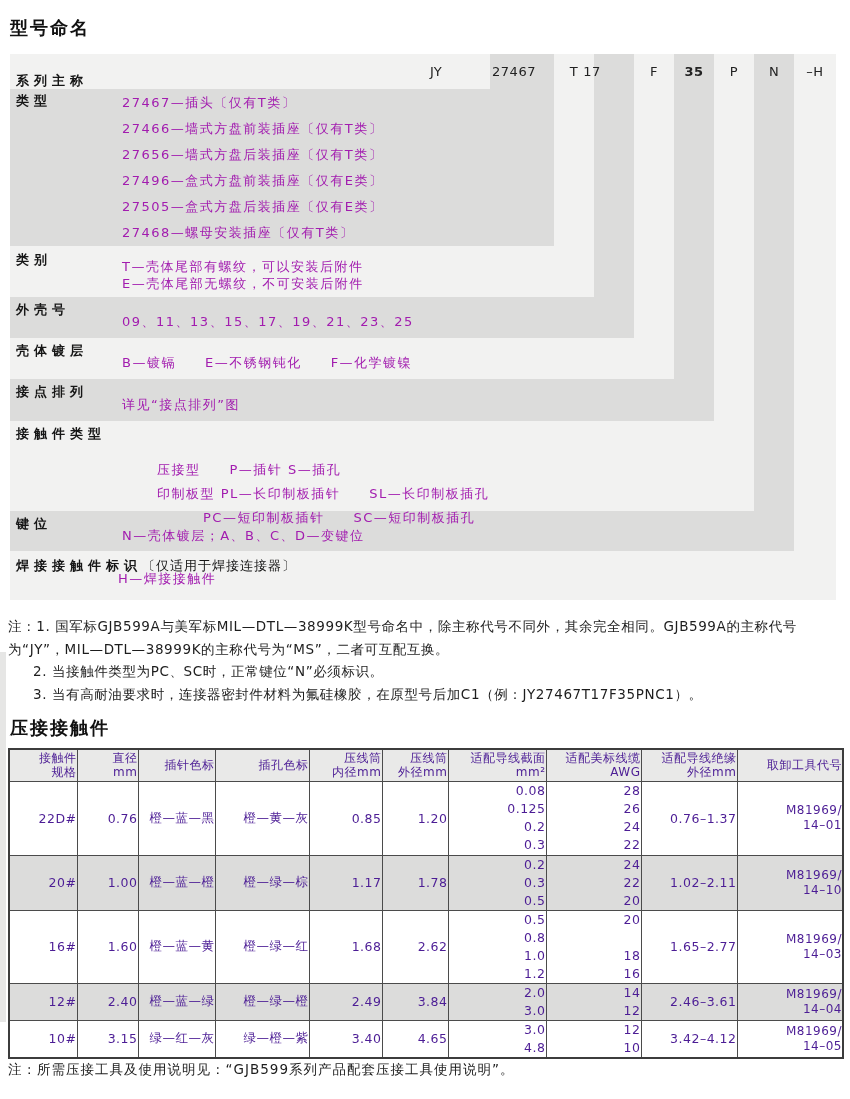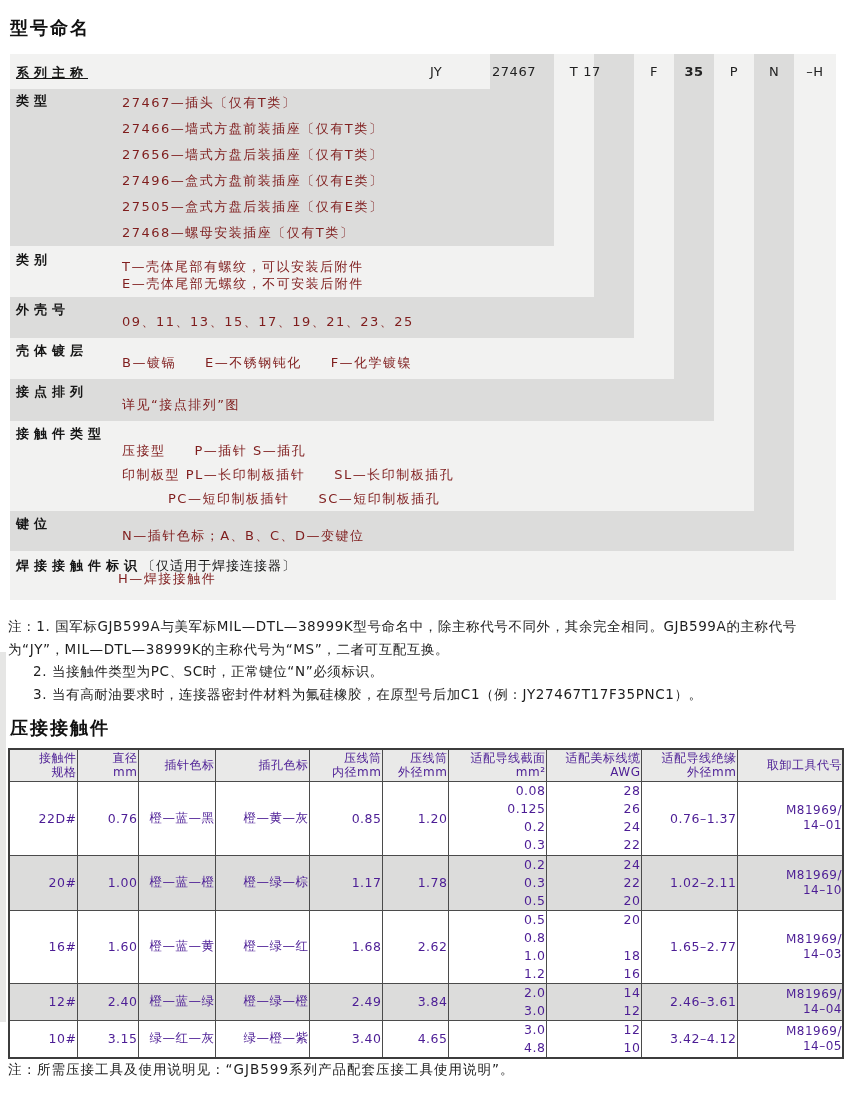--- a/index.html
+++ b/index.html
@@ -7,21 +7,21 @@
         font-family:"DejaVu Sans","Liberation Sans",sans-serif;color:#1f1f1f;}
   .blk{position:absolute;}
   .light{background:#f2f2f1;}
   .dark{background:#dcdcdb;}
   .page-title{position:absolute;left:10px;font-size:18px;font-weight:bold;letter-spacing:2px;
               color:#111;white-space:nowrap;margin:0;}
   .sec-label{position:absolute;left:16px;font-size:13px;font-weight:bold;letter-spacing:5px;
              color:#161616;white-space:nowrap;}
   .sec-label .suffix{font-weight:normal;letter-spacing:1px;}
   .items{position:absolute;left:122px;}
-  .sec-item{font-size:13px;letter-spacing:1.5px;white-space:nowrap;color:#7f1d1d;}
+  .sec-item{font-size:13px;letter-spacing:1.5px;white-space:nowrap;color:#a21caf;}
   .lh26 .sec-item{line-height:26px;}
   .lh17 .sec-item{line-height:17px;}
   .lh24 .sec-item{line-height:24px;}
   .seg{position:absolute;top:54px;height:35px;line-height:35px;text-align:center;
        font-size:13px;letter-spacing:0.5px;color:#222;}
   .jy{position:absolute;left:430px;top:54px;height:35px;line-height:35px;font-size:13px;color:#222;}
   .notes{position:absolute;left:8px;top:615px;width:838px;font-size:13.5px;line-height:22.5px;
          letter-spacing:0.6px;color:#1d1d1d;}
   .notes .indent{padding-left:25px;}
   .crimp-table{position:absolute;left:8px;top:748px;width:834px;border-collapse:collapse;
@@ -58,21 +58,21 @@
     <div class="blk light" style="left:10px;top:54px;width:480px;height:35px;"></div>
     <div class="blk dark" style="left:10px;top:89px;width:544px;height:157px;"></div>
     <div class="blk light" style="left:10px;top:246px;width:584px;height:51px;"></div>
     <div class="blk dark" style="left:10px;top:297px;width:624px;height:41px;"></div>
     <div class="blk light" style="left:10px;top:338px;width:664px;height:41px;"></div>
     <div class="blk dark" style="left:10px;top:379px;width:704px;height:42px;"></div>
     <div class="blk light" style="left:10px;top:421px;width:744px;height:90px;"></div>
     <div class="blk dark" style="left:10px;top:511px;width:784px;height:40px;"></div>
     <div class="blk light" style="left:10px;top:551px;width:826px;height:49px;"></div>
 
-    <div class="sec-label" style="top:64px;text-decoration:underline;">系列主称</div>
+    <div class="sec-label" style="top:72px;">系列主称</div>
     <div class="jy">JY</div>
 
     <div class="seg" style="left:490px;width:48px;">27467</div>
     <div class="seg" style="left:554px;width:40px;">T</div>
     <div class="seg" style="left:568px;width:48px;">17</div>
     <div class="seg" style="left:634px;width:40px;">F</div>
     <div class="seg" style="left:674px;width:40px;font-weight:bold;">35</div>
     <div class="seg" style="left:714px;width:40px;">P</div>
     <div class="seg" style="left:754px;width:40px;">N</div>
     <div class="seg" style="left:794px;width:42px;">–H</div>
@@ -102,29 +102,29 @@
     <div class="items" style="top:354px;">
       <div class="sec-item">B—镀镉　　E—不锈钢钝化　　F—化学镀镍</div>
     </div>
 
     <div class="sec-label" style="top:383px;">接点排列</div>
     <div class="items" style="top:396px;">
       <div class="sec-item">详见“接点排列”图</div>
     </div>
 
     <div class="sec-label" style="top:425px;">接触件类型</div>
-    <div class="items lh24" style="top:439px;">
+    <div class="items lh24" style="top:458px;margin-left:35px;">
       <div class="sec-item">压接型　　P—插针 S—插孔</div>
       <div class="sec-item">印制板型 PL—长印制板插针　　SL—长印制板插孔</div>
       <div class="sec-item" style="margin-left:46px;">PC—短印制板插针　　SC—短印制板插孔</div>
     </div>
 
     <div class="sec-label" style="top:515px;">键位</div>
     <div class="items" style="top:527px;">
-      <div class="sec-item">N—插针色标；A、B、C、D—变键位</div>
+      <div class="sec-item">N—壳体镀层；A、B、C、D—变键位</div>
     </div>
 
     <div class="sec-label" style="top:557px;">
       <span>焊接接触件标识</span><span class="suffix">〔仅适用于焊接连接器〕</span>
     </div>
     <div class="items" style="top:570px;left:118px;">
       <div class="sec-item">H—焊接接触件</div>
     </div>
   </div>
 

